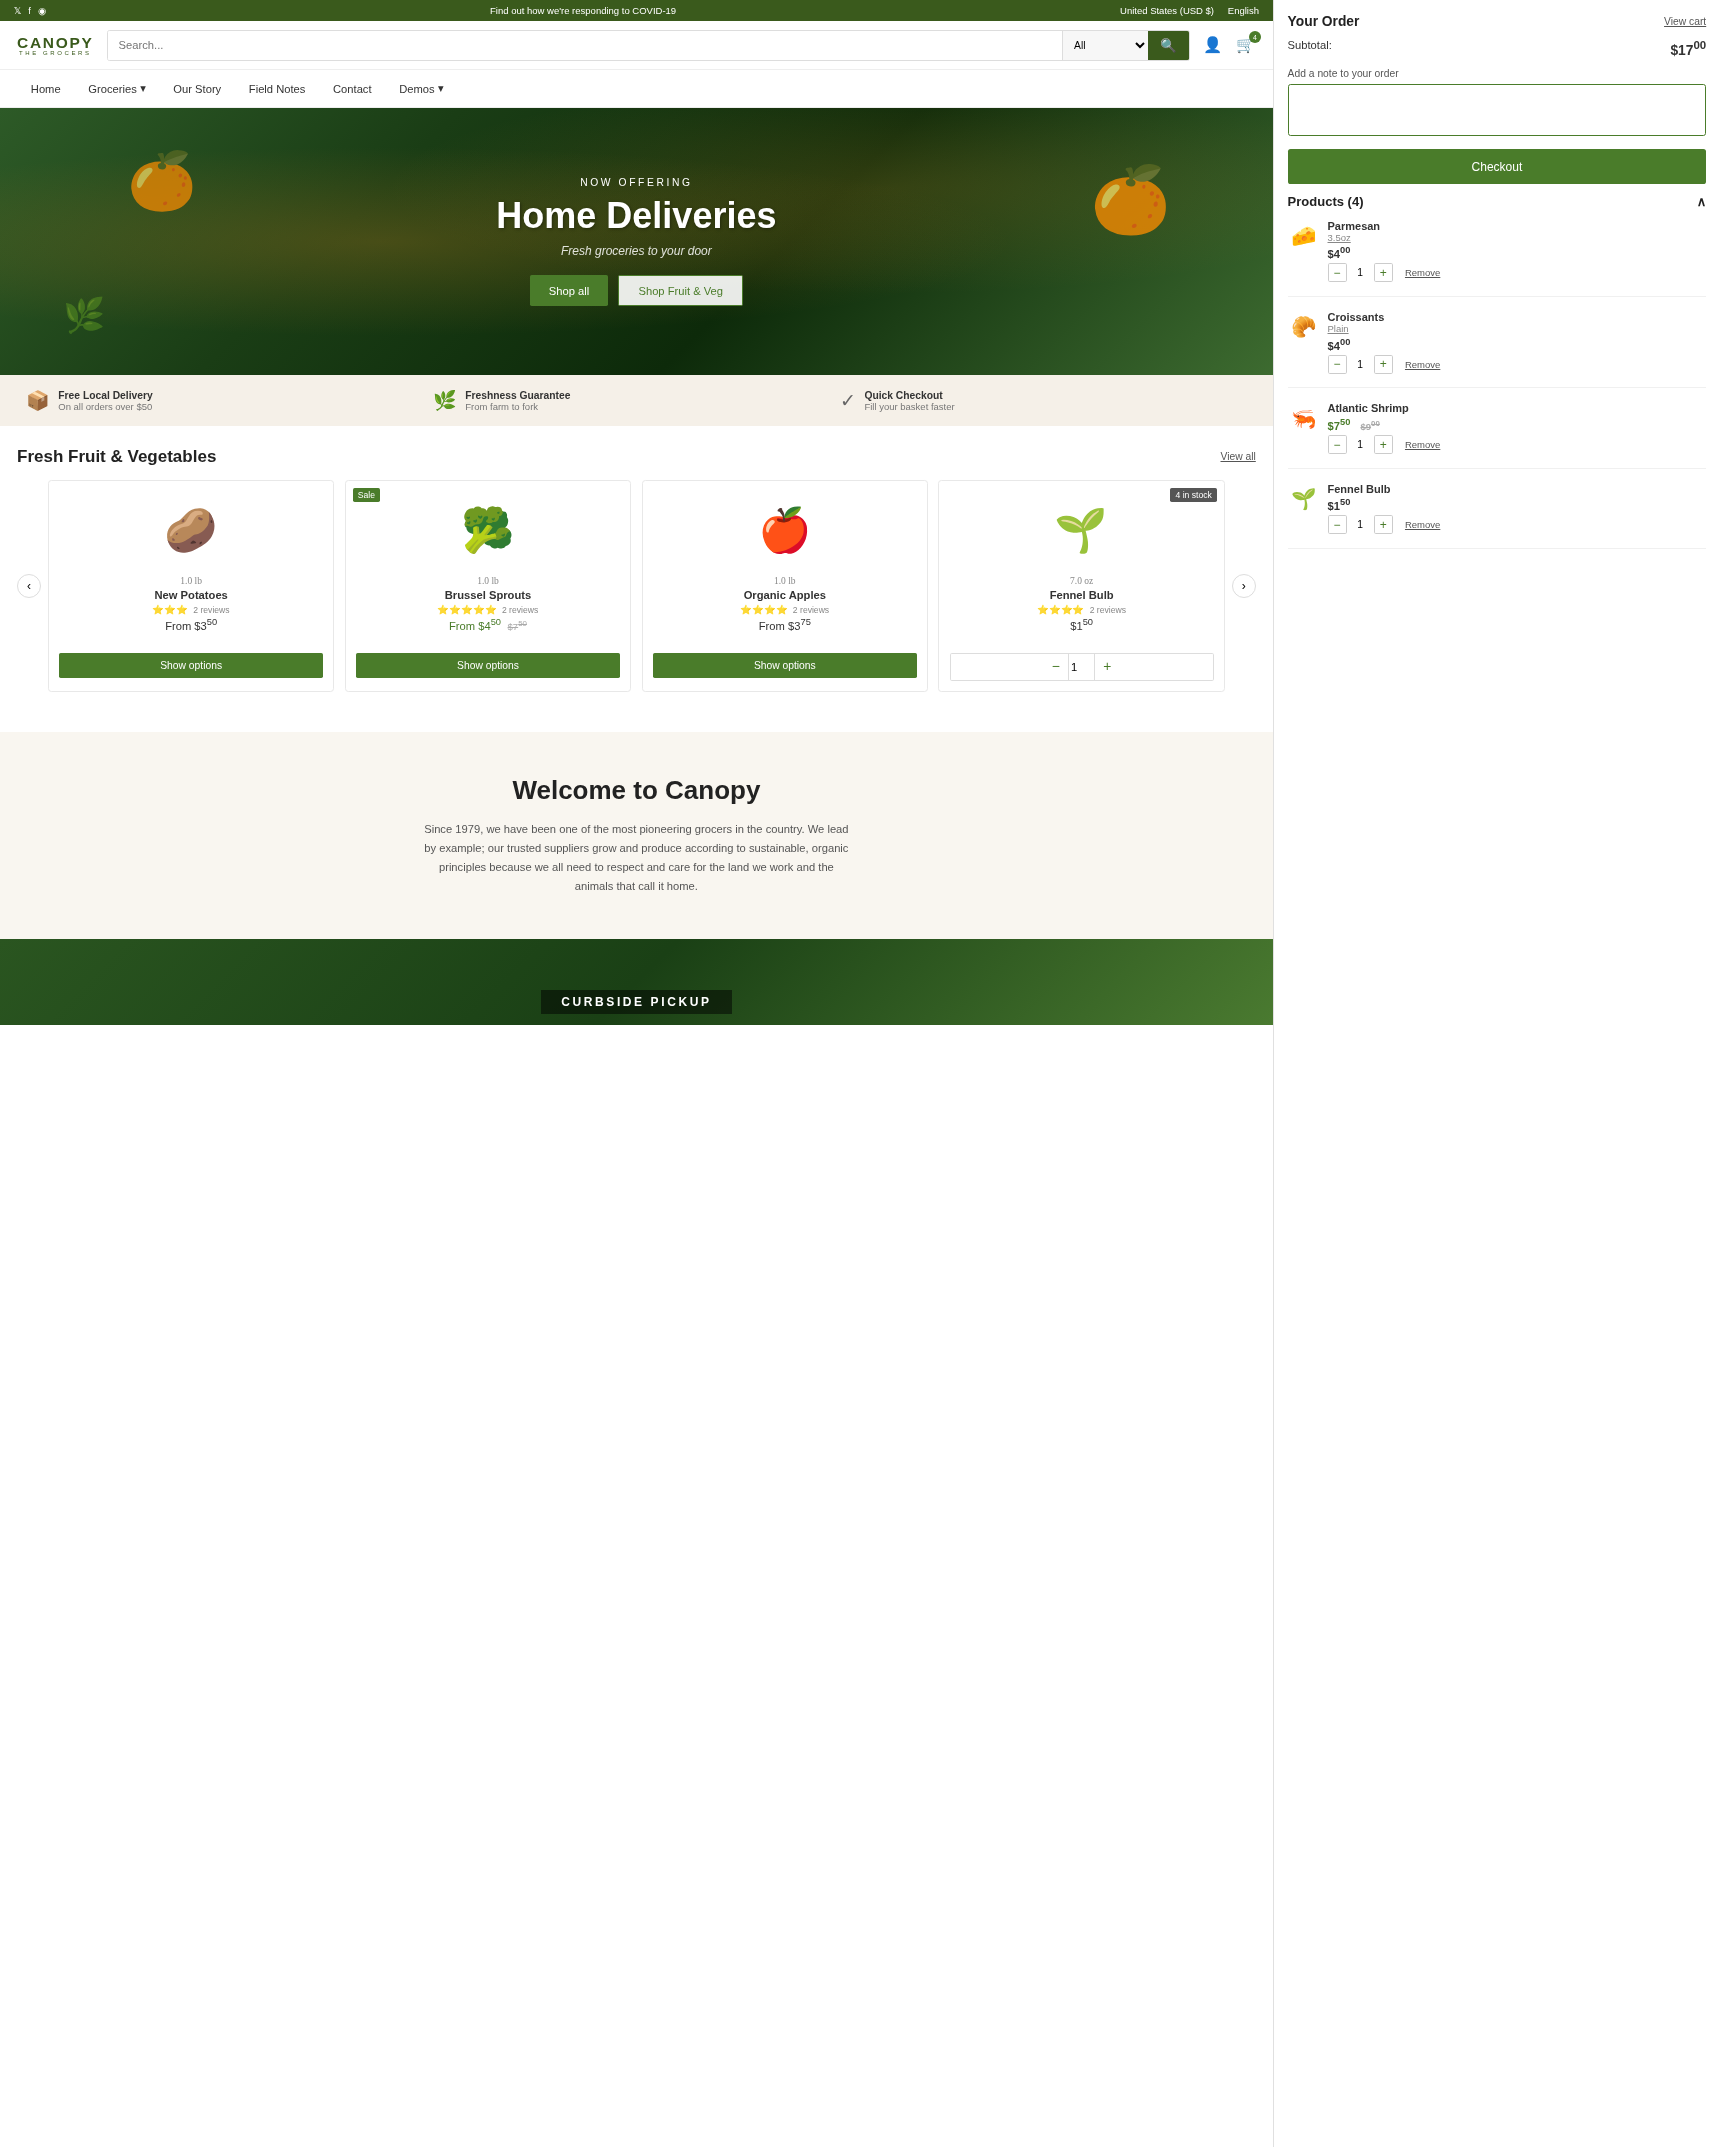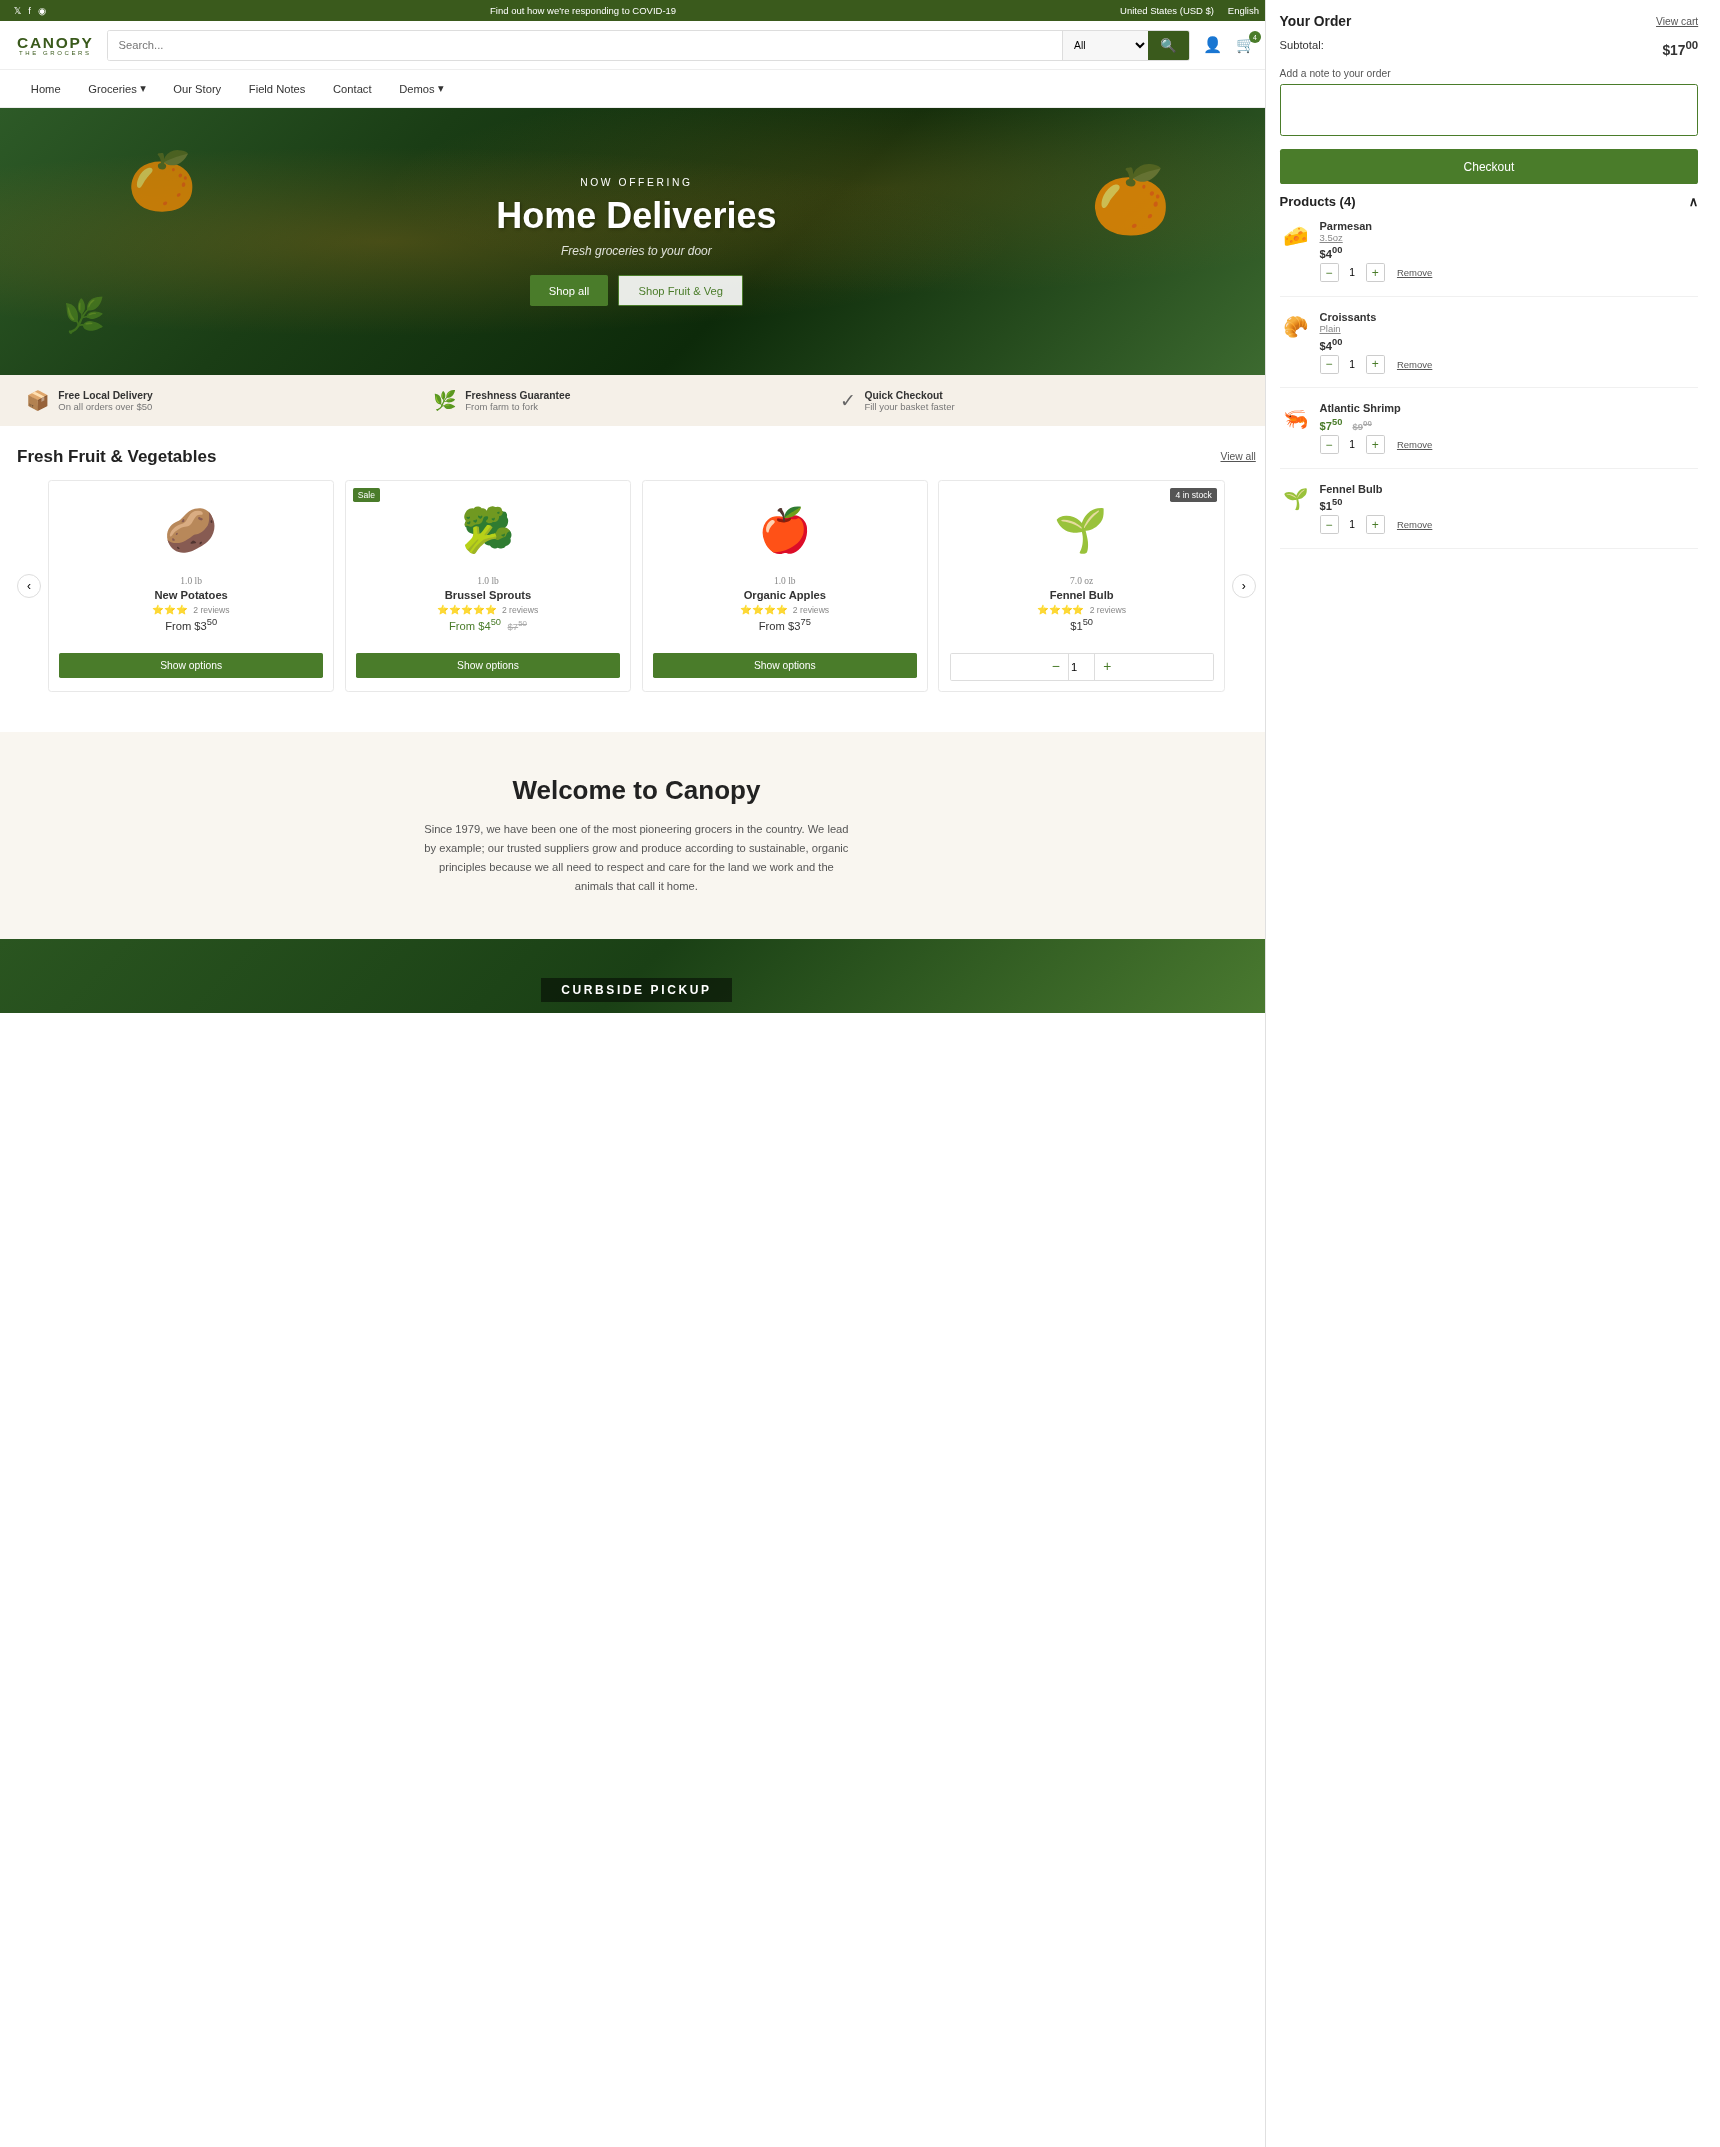--- a/index.html
+++ b/index.html
@@ -133,32 +133,32 @@
     .welcome-section {
       background: #f9f6f0;
       padding: 43px 69px;
       text-align: center;
       margin-top: 26px;
     }
     .welcome-title { font-size: 26px; font-weight: 600; color: #222; margin-bottom: 13.8px; }
     .welcome-text { font-size: 11.2px; color: #555; line-height: 1.7; max-width: 430px; margin: 0 auto; }
 
     
-    .curbside-section { position: relative; height: 74px; overflow: hidden; }
+    .curbside-section { position: relative; height: 86px; overflow: hidden; }
     .curbside-bg { background: linear-gradient(135deg, #2d5a27, #1a3d15); height: 100%; display: flex; align-items: flex-end; justify-content: center; padding-bottom: 8.6px; }
 
     
     .cart-sidebar {
       width: 26%;
       min-width: 189px;
       border-left: 0.9px solid #e0e0e0;
       background: #fff;
       padding: 13.8px;
       position: fixed;
-      right: 8px;
+      right: 0;
       top: 0;
       height: 100vh;
       overflow-y: auto;
     }
     .cart-header { display: flex; justify-content: space-between; align-items: center; margin-bottom: 10.3px; }
     .cart-title { font-size: 13.8px; font-weight: 600; color: #222; }
     .cart-view-link { font-size: 10.3px; color: #555; text-decoration: underline; cursor: pointer; }
     .cart-subtotal { display: flex; justify-content: space-between; font-size: 11.2px; color: #333; margin-bottom: 10.3px; }
     .cart-subtotal span:last-child { font-weight: 600; font-size: 13.8px; }
     .cart-note-label { font-size: 10.3px; color: #555; margin-bottom: 5.2px; }

